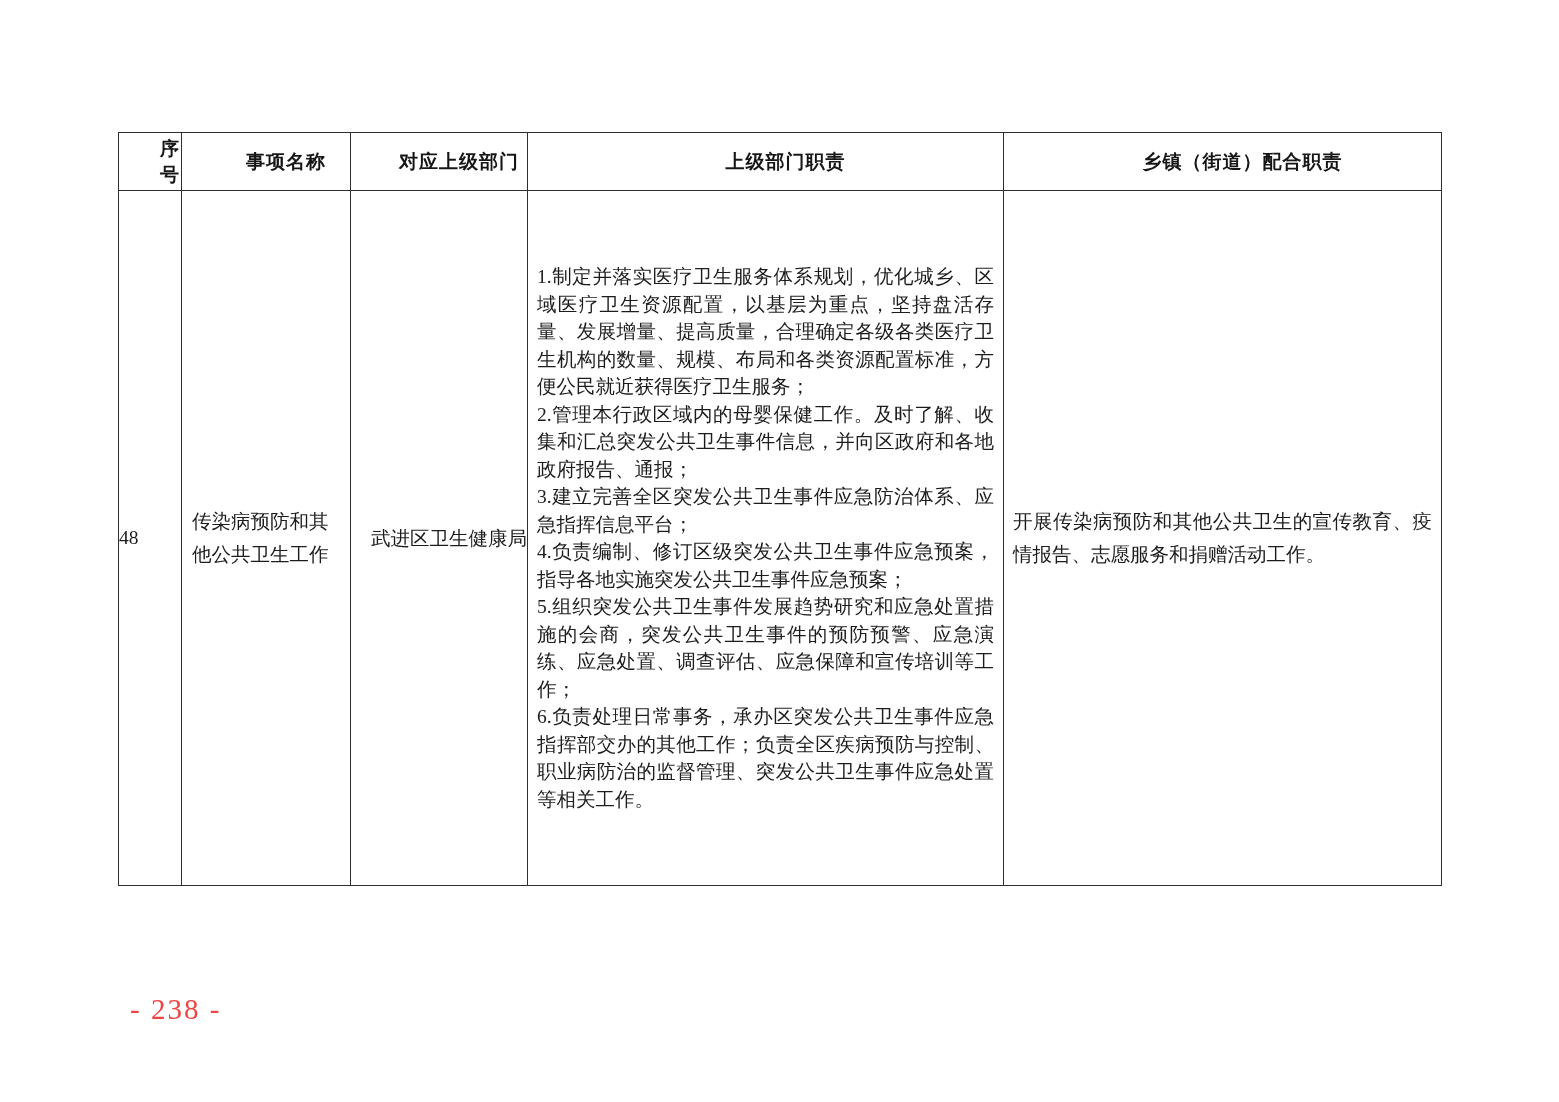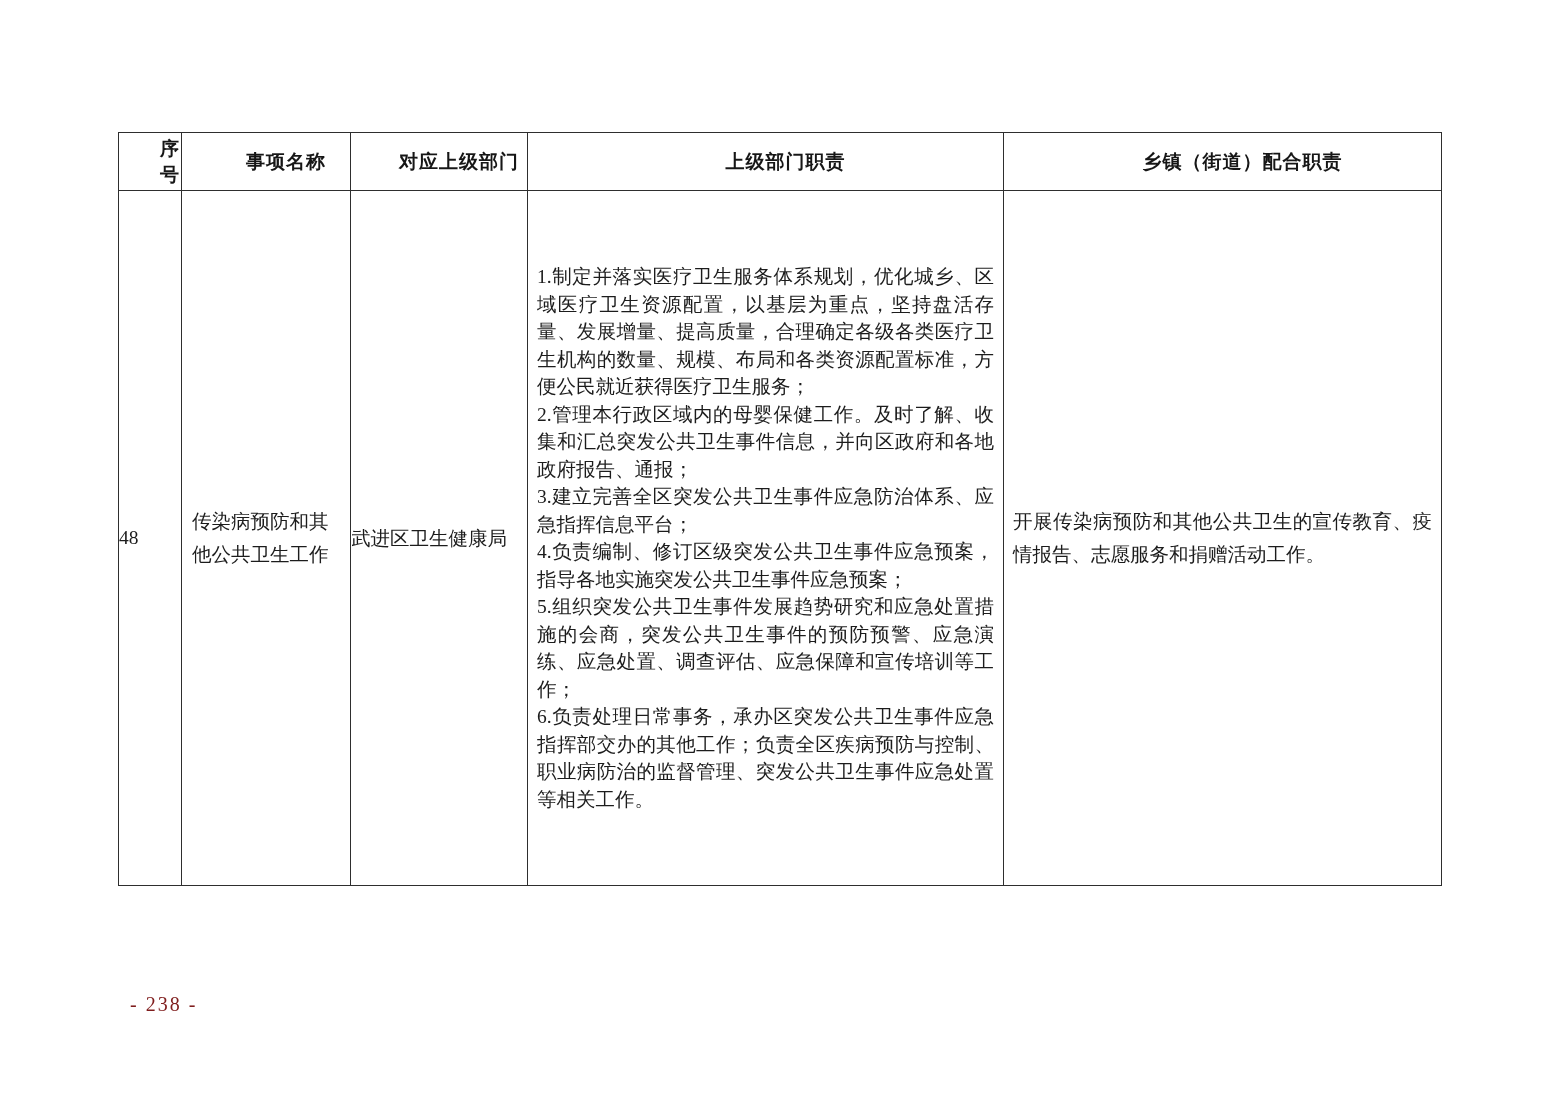--- a/index.html
+++ b/index.html
@@ -43,43 +43,43 @@
   .cell-index {
     text-align: left;
     font-size: 21px;
   }
   .cell-name {
     padding: 8px 10px;
     line-height: 33px;
     text-align: left;
   }
   .cell-dept {
-    text-align: left;
+    text-align: right;
     border-radius: 14px;
   }
   .cell-duties {
     padding: 0 9px;
     line-height: 27.5px;
     text-align: justify;
   }
   .cell-duties .duty-item {
     text-align: justify;
   }
   .cell-township {
     padding: 0 9px;
     line-height: 33px;
     text-align: justify;
   }
   .page-number {
     position: absolute;
     left: 130px;
     top: 993px;
-    font-size: 20px;
+    font-size: 29px;
     letter-spacing: 2px;
-    color: #7f1d1d;
+    color: #ef4444;
   }
 </style>
 </head>
 <body>
 
 <table class="doc-table">
   <colgroup>
     <col style="width:63px">
     <col style="width:169px">
     <col style="width:177px">

